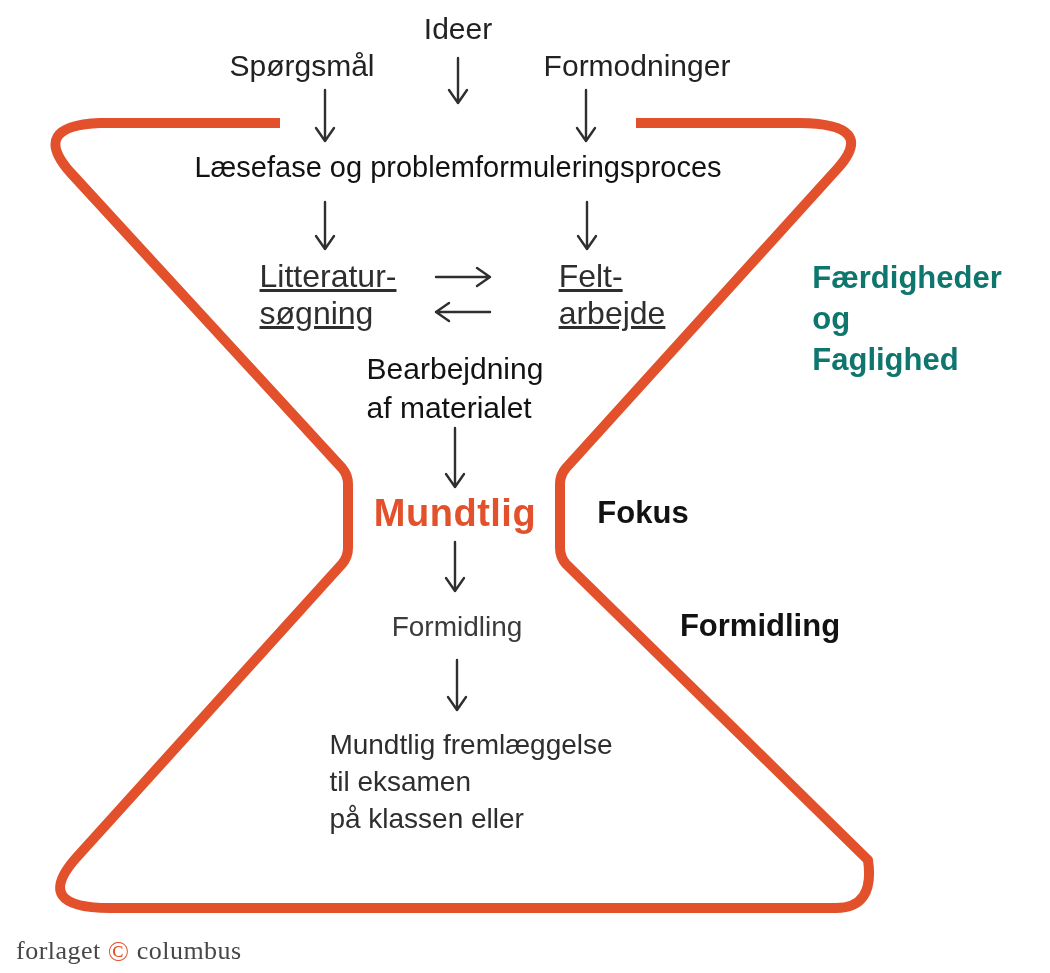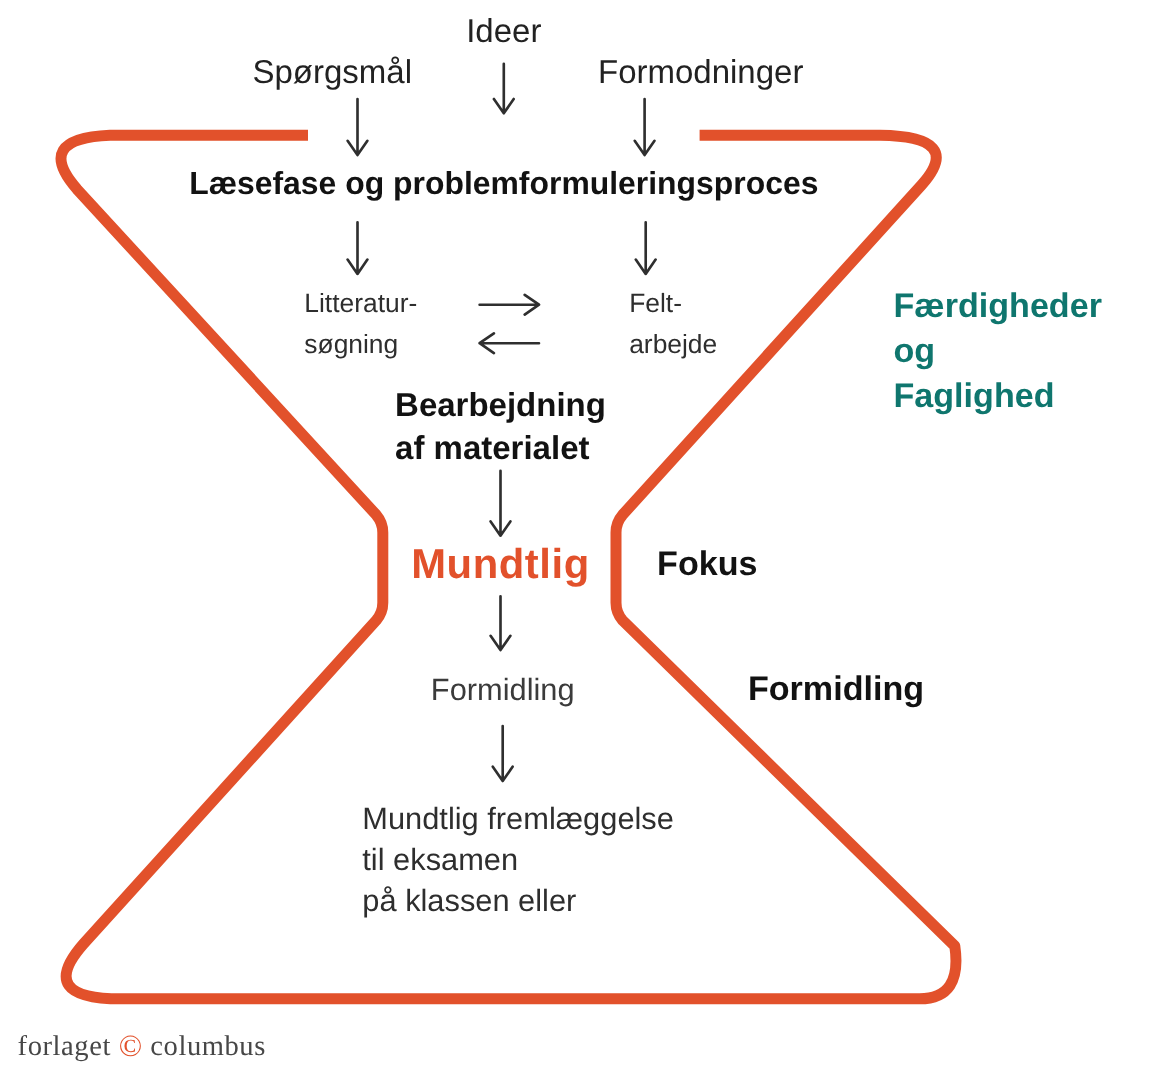--- a/index.html
+++ b/index.html
@@ -9,23 +9,23 @@
     background:#ffffff;
     font-family:"Liberation Sans","DejaVu Sans",sans-serif;
     overflow:hidden;
   }
   svg.layer{position:absolute;left:0;top:0;}
   .funnel{stroke:#E2512B;stroke-width:10;fill:none;stroke-linejoin:round;stroke-linecap:butt;}
   .arrow{stroke:#2F2F2F;stroke-width:2.4;fill:none;stroke-linecap:round;stroke-linejoin:round;}
   .label{position:absolute;transform:translateX(-50%);text-align:left;white-space:nowrap;color:#2E2E2E;}
   .t-top{font-size:30px;color:#222;}
   .t-bold{font-weight:bold;color:#121212;}
-  .t-heading{font-size:29px;font-weight:bold;color:#121212;}
-  .t-col{font-size:24px;line-height:37px;}
-  .t-mid{font-size:30px;font-weight:bold;line-height:39px;color:#121212;}
+  .t-heading{font-size:29px;font-weight:normal;color:#121212;}
+  .t-col{font-size:32px;line-height:37px;text-decoration:underline;}
+  .t-mid{font-size:30px;font-weight:normal;line-height:39px;color:#121212;}
   .t-synopsis{font-size:38px;font-weight:bold;color:#E2512B;letter-spacing:0.5px;}
   .t-side{font-size:31px;font-weight:bold;line-height:41px;color:#0f766e;}
   .t-plain{font-size:28px;color:#3B3B3B;}
   .t-outcome{font-size:28px;line-height:37px;color:#2E2E2E;}
   .footer{
     position:absolute;left:16px;top:936px;
     font-family:"Liberation Serif","DejaVu Serif",serif;
     font-size:26px;color:#474747;letter-spacing:0.5px;
     display:flex;align-items:center;gap:7px;white-space:nowrap;
   }

